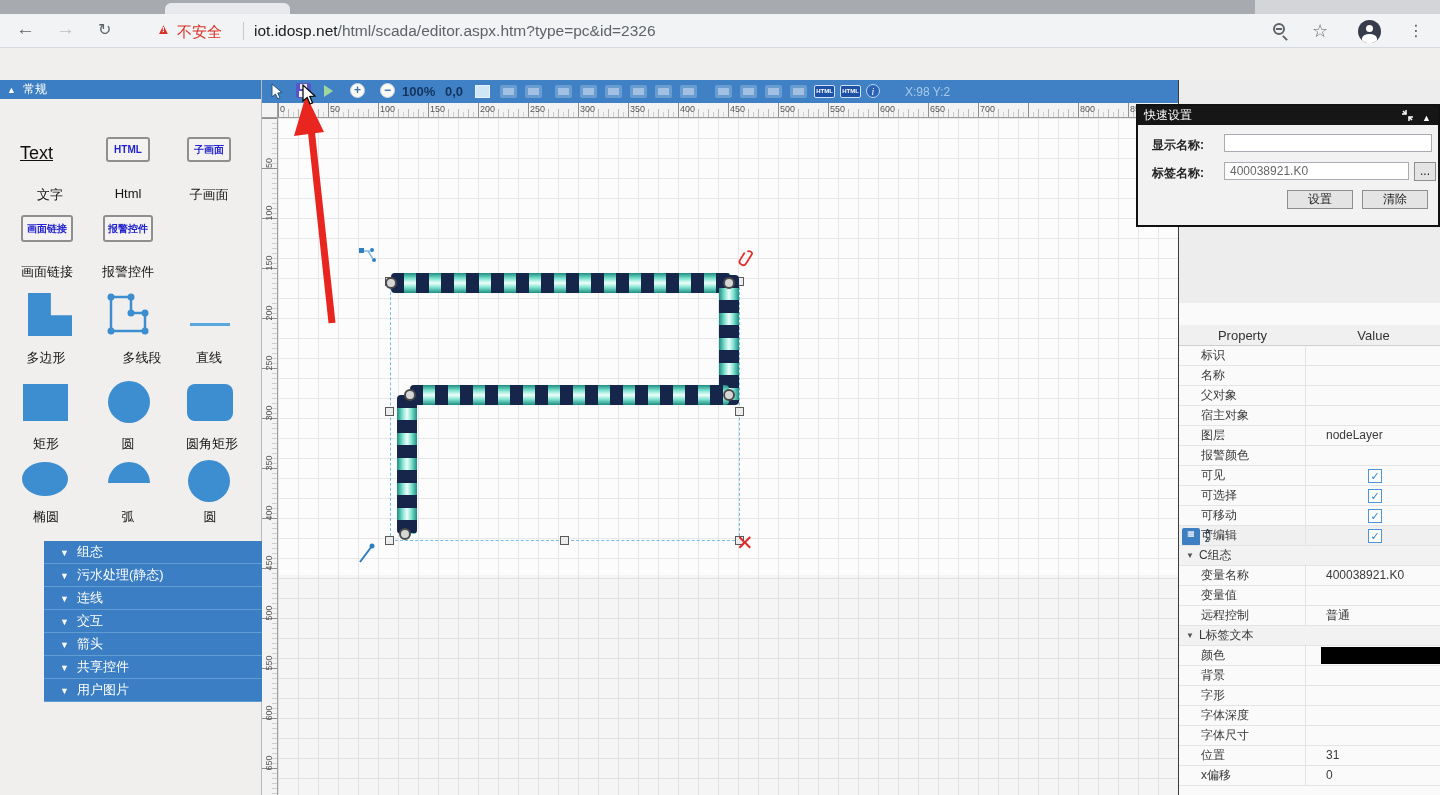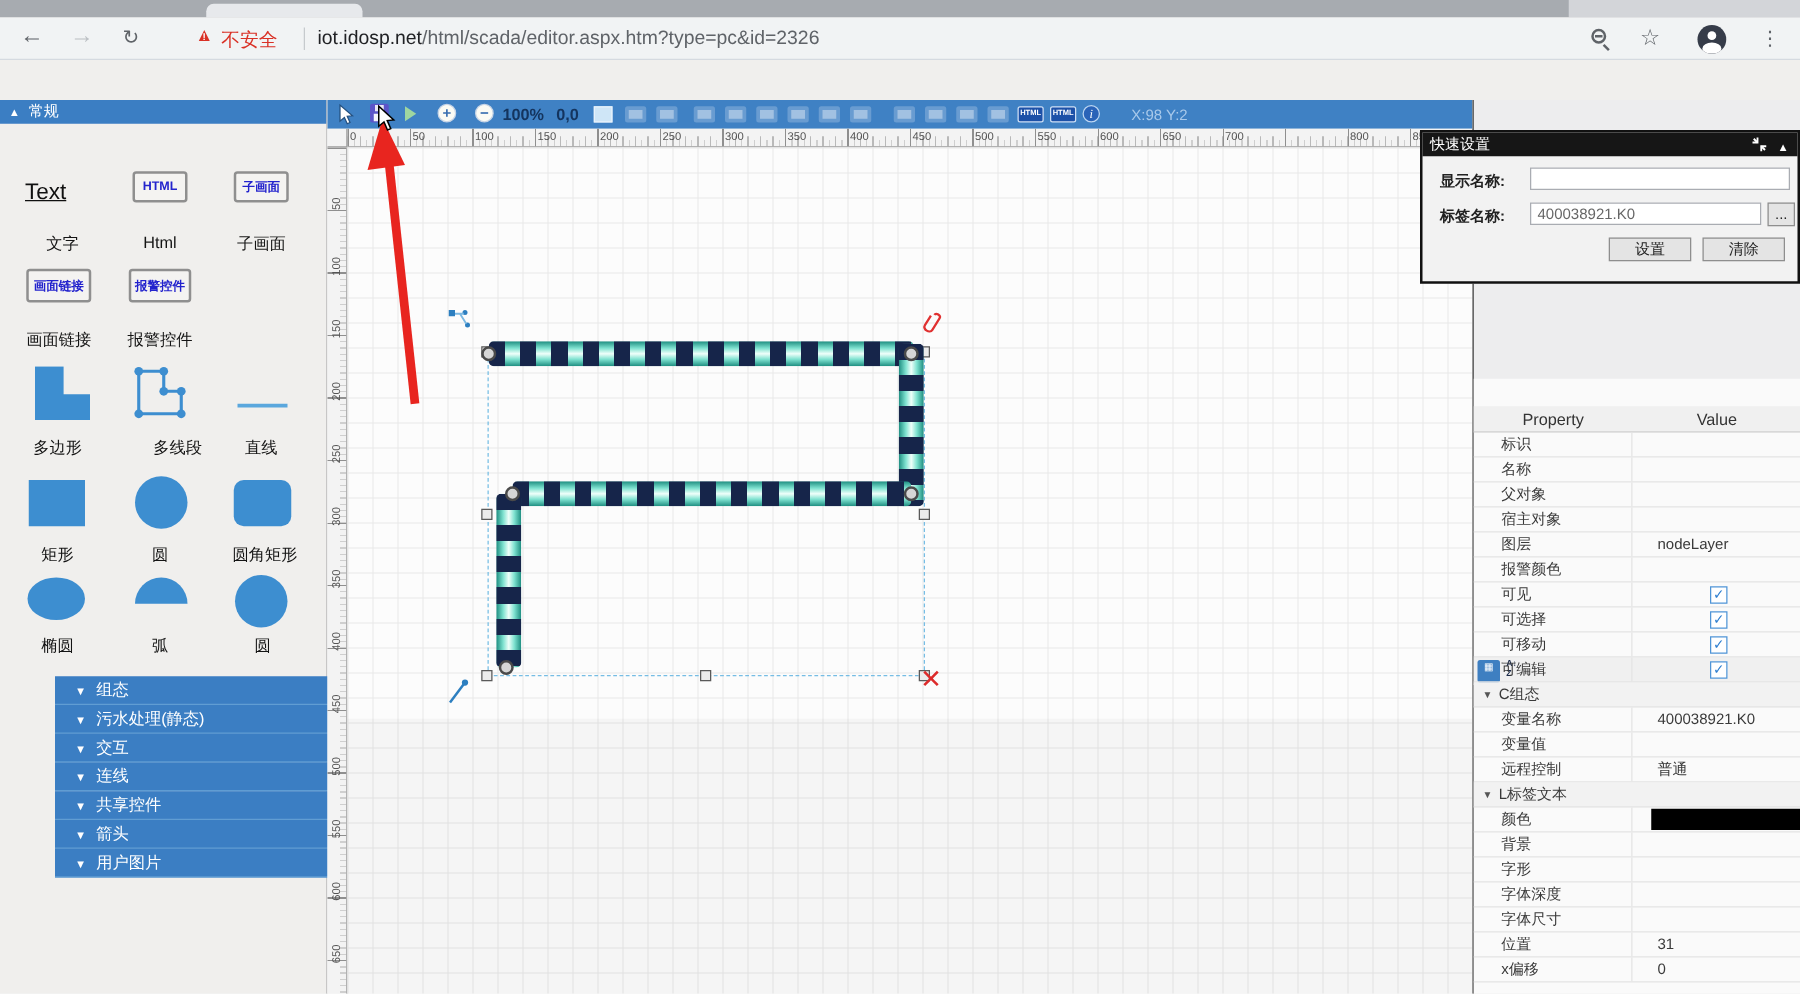--- a/index.html
+++ b/index.html
@@ -269,24 +269,24 @@
           <div class="lbl" style="left:83px;top:234px;">弧</div>
         </div>
         <div>
           <div class="shape" style="left:188px;top:186px;width:42px;height:42px;border-radius:50%;"></div>
           <div class="lbl" style="left:165px;top:234px;">圆</div>
         </div>
       </div>
       <div class="collapsed-wrap">
           <div class="collapsed-bar"><span class="tri">▼</span><span>组态</span></div>
           <div class="collapsed-bar"><span class="tri">▼</span><span>污水处理(静态)</span></div>
+          <div class="collapsed-bar"><span class="tri">▼</span><span>连线</span></div>
           <div class="collapsed-bar"><span class="tri">▼</span><span>交互</span></div>
-          <div class="collapsed-bar"><span class="tri">▼</span><span>连线</span></div>
+          <div class="collapsed-bar"><span class="tri">▼</span><span>箭头</span></div>
           <div class="collapsed-bar"><span class="tri">▼</span><span>共享控件</span></div>
-          <div class="collapsed-bar"><span class="tri">▼</span><span>箭头</span></div>
           <div class="collapsed-bar"><span class="tri">▼</span><span>用户图片</span></div>
         </div>
     </div>
 
     <div class="editor">
       <div class="edtoolbar">
         <svg class="ico" style="left:8px;" width="14" height="17">
           <path d="M2,1 L2,14 L5.5,11 L7.8,16 L10,15 L7.8,10 L12,9.6 Z" fill="#fff" stroke="#24507f" stroke-width="1"></path>
         </svg>
         <div class="ico floppy" style="left:34px;"></div>

